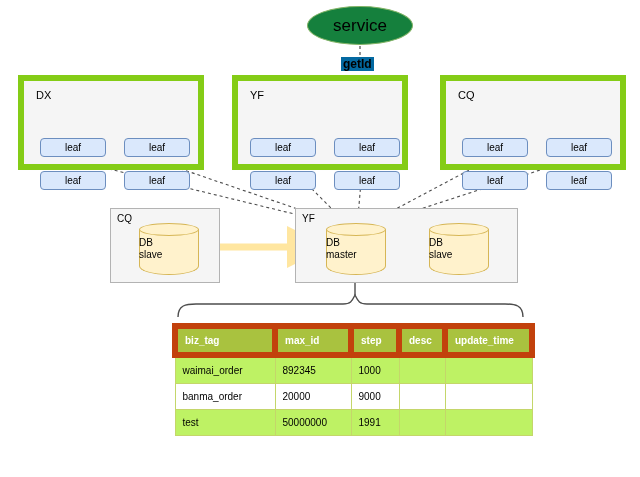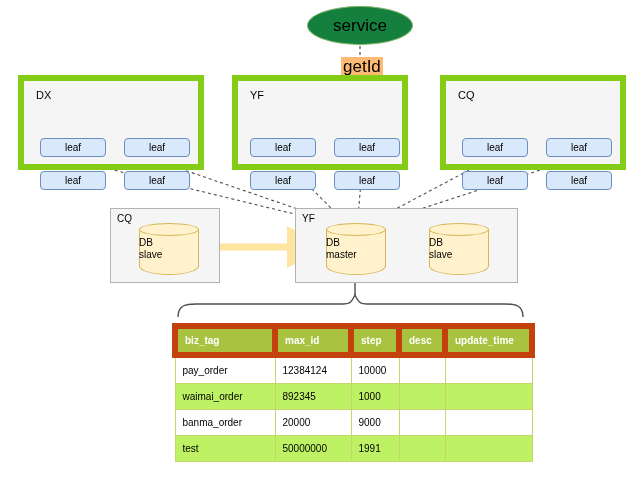--- a/index.html
+++ b/index.html
@@ -39,25 +39,26 @@
     justify-content: center;
     box-sizing: border-box;
   }
   .service-label {
     font-size: 17px;
     color: #000;
   }
 
   .edge-label {
     position: absolute;
-    font-size: 17px;
-    color: #000;
-    background: #fdba74;
+    font-size: 12px;
+    color: #000;
+    background: #0369a1;
     padding: 0 2px;
     white-space: nowrap;
+    font-weight: bold;
   }
 
   
   .leaf-group {
     position: absolute;
     background: #f5f5f5;
     border: 6px solid #84cc16;
     box-sizing: border-box;
   }
   .group-title {
@@ -284,27 +285,20 @@
     <thead>
       <tr>
         <th>biz_tag</th>
         <th>max_id</th>
         <th>step</th>
         <th>desc</th>
         <th>update_time</th>
       </tr>
     </thead>
     <tbody>
-      <tr class="row-odd">
-        <td>pay_order</td>
-        <td>12384124</td>
-        <td>10000</td>
-        <td></td>
-        <td></td>
-      </tr>
       <tr class="row-even">
         <td>waimai_order</td>
         <td>892345</td>
         <td>1000</td>
         <td></td>
         <td></td>
       </tr>
       <tr class="row-odd">
         <td>banma_order</td>
         <td>20000</td>

